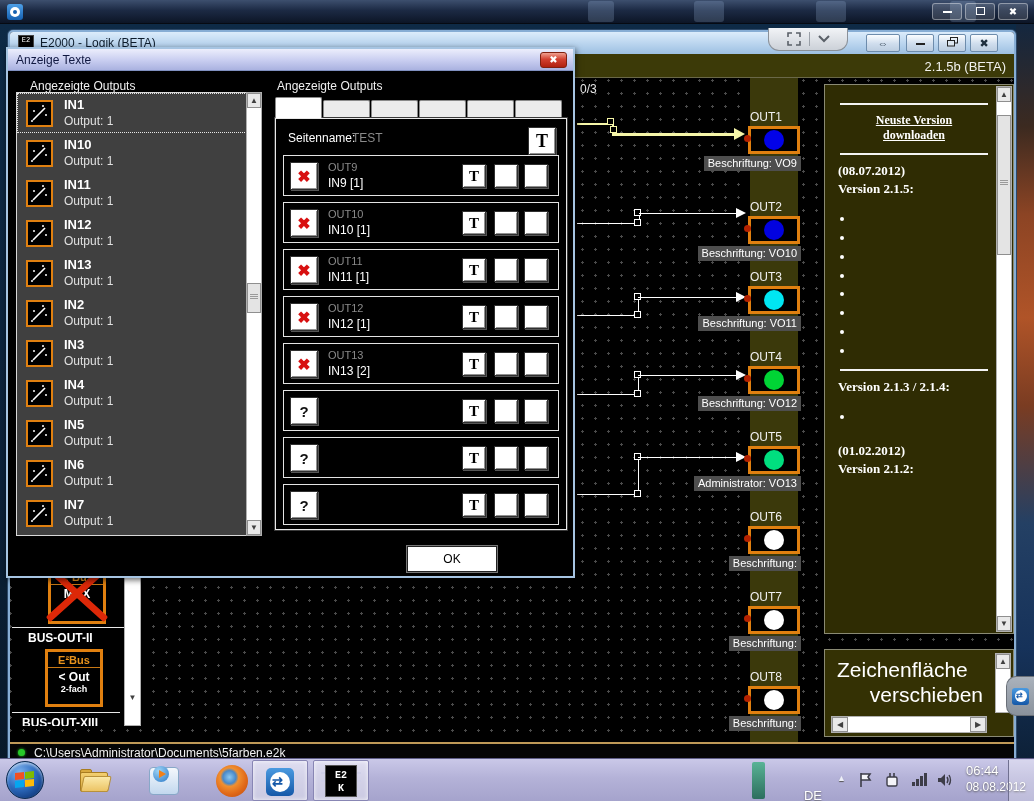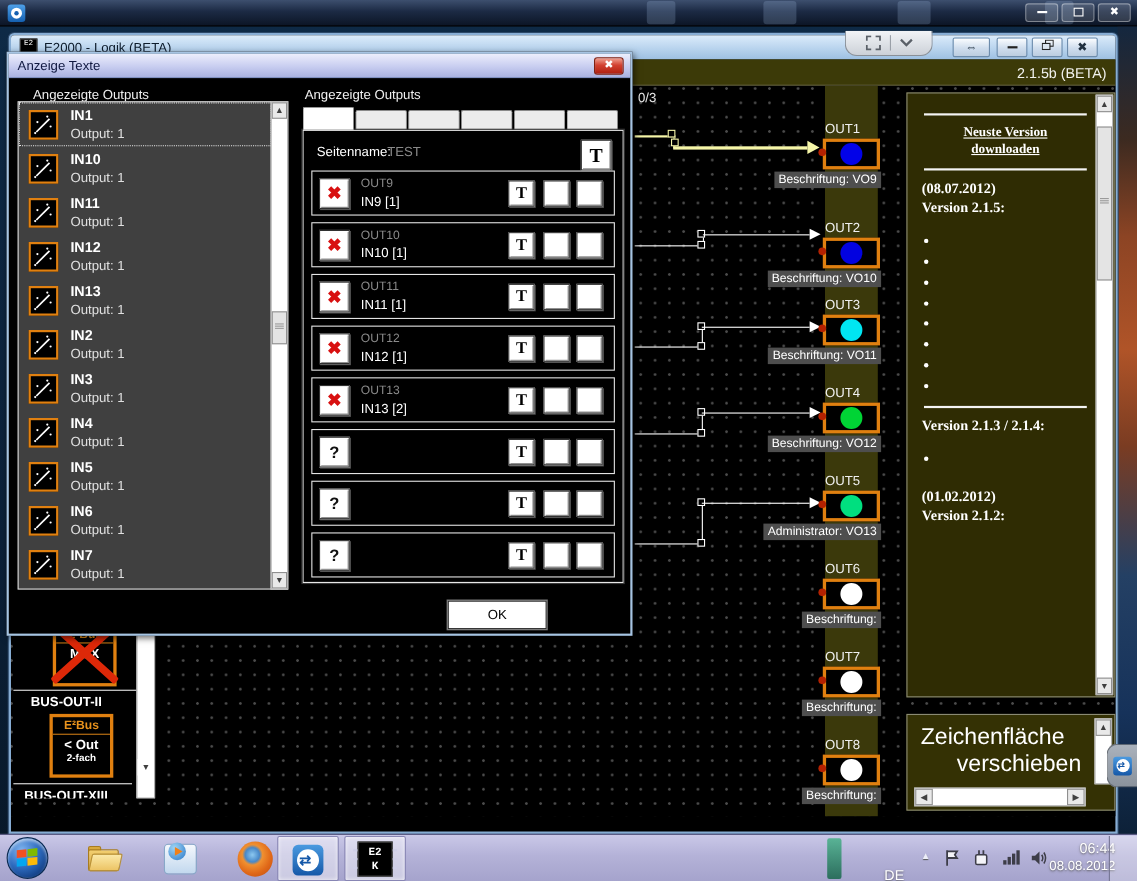--- a/index.html
+++ b/index.html
@@ -220,21 +220,21 @@
   .wmp-play { position:absolute; left:13px; top:7px; width:0; height:0;
     border-top:4px solid transparent; border-bottom:4px solid transparent; border-left:7px solid #f08018; }
   .ff-circle { position:absolute; left:2px; top:2px; width:32px; height:32px; border-radius:50%;
     background:radial-gradient(circle at 42% 38%, #8cc8f0 0%, #4888c8 24%, #f09030 34%, #e06818 62%, #b84810 100%); }
   .e2k-icon { position:absolute; left:11px; top:4px; width:32px; height:32px;
     border:1px solid #555; font-size:10px; line-height:13px; padding-top:3px; font-weight:bold; }
   .pin { position:absolute; width:4px; height:2px; background:#cfcfe8; }
   #tray-lang { position:absolute; right:212px; top:13px; color:#fff; font-size:13px;
     text-shadow:0 1px 2px #555;margin-top:16px; }
   .tray-ico { position:absolute; top:14px; color:#3d3d48; font-size:11px; }
-  #tray-clock { position:absolute; right:20px; top:4px; text-align:right; color:#fff;
+  #tray-clock { position:absolute; right:8px; top:4px; text-align:left; color:#fff;
     text-shadow:0 1px 2px #555;margin-left:24px; }
   #tray-time { font-size:13px; }
   #tray-date { font-size:12px; margin-top:2px; }
   #show-desktop { left:1008px; top:1px; width:26px; height:42px;
     background:rgba(255,255,255,.28); border-left:1px solid #707090; }
   #teal-strip { left:752px; top:3px; width:13px; height:37px; border-radius:2px; opacity:.85;
     background:linear-gradient(180deg,#46b088,#17654a); }
 
   .bars span { position:absolute; bottom:0; width:2.5px; background:#3d3d48; }
 </style>
@@ -461,20 +461,24 @@
     </div>
     <div class="pal-sep" style="left:0;top:148px;width:108px;"></div>
     <div class="pal-label" style="left:10px;top:152px;">BUS-OUT-XIII</div>
     <div class="sbar abs" style="left:112px;top:0;width:17px;height:162px;">
       <div class="sb-btn abs" style="left:0;bottom:20px;width:15px;height:15px;border:none;background:#fff;">
           <span>▼</span>
         </div>
     </div>
   </div>
 
+  <div id="statusbar" class="abs">
+    <div id="status-led" class="abs"></div>
+    <span id="status-path" class="abs">C:\Users\Administrator\Documents\5farben.e2k</span>
+  </div>
 </div>
 
 <div id="dialog" class="abs">
   <div id="dlg-titlebar" class="abs">
     <span id="dlg-title" class="abs">Anzeige Texte</span>
     <div id="dlg-close" class="abs"><span>✖</span></div>
   </div>
 
   <span class="group-label abs" style="left:22px;top:30px;">Angezeigte Outputs</span>
   <div id="input-list" class="abs">

